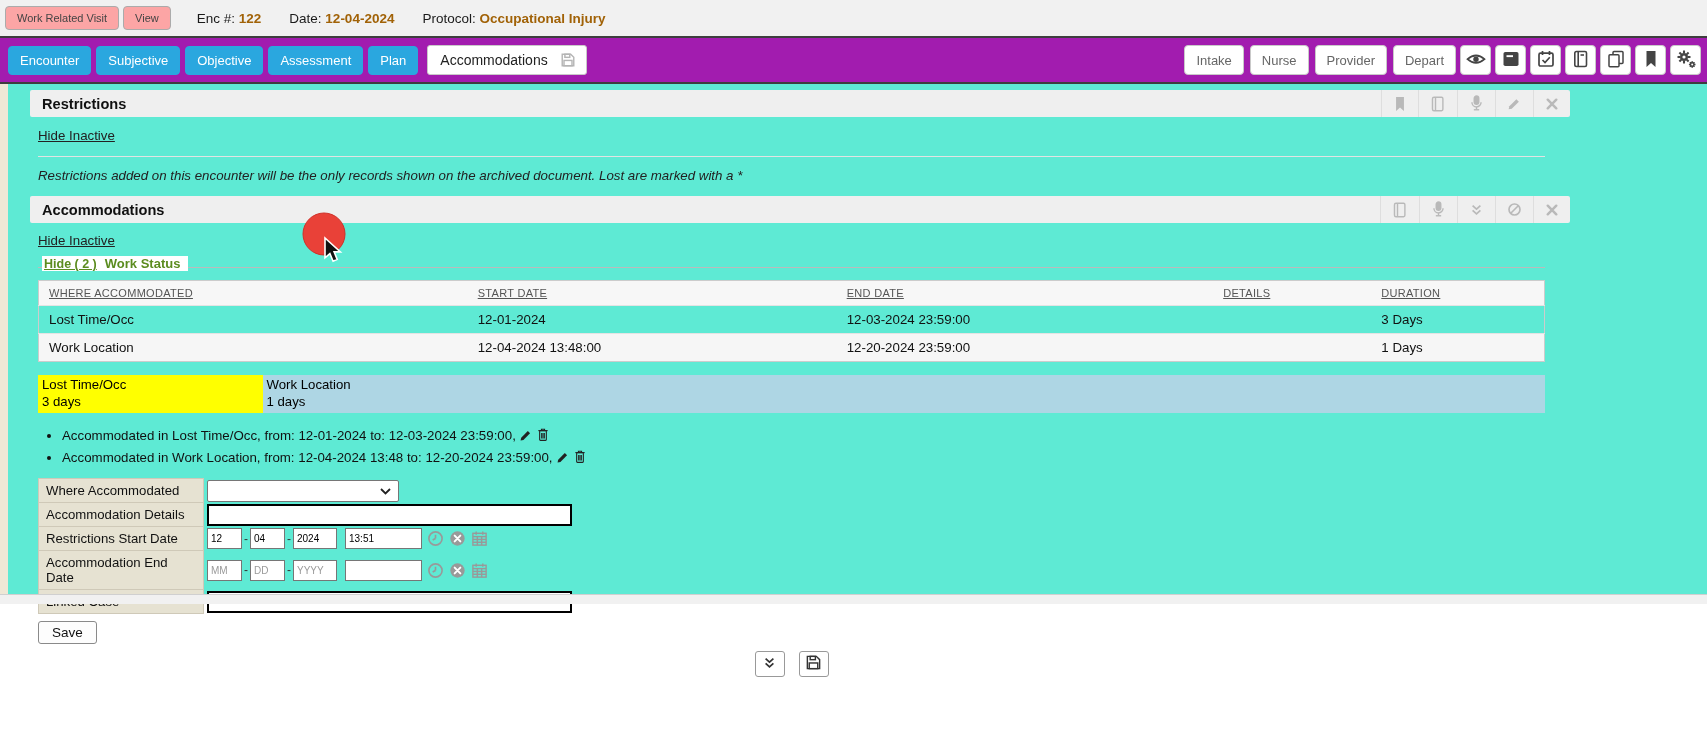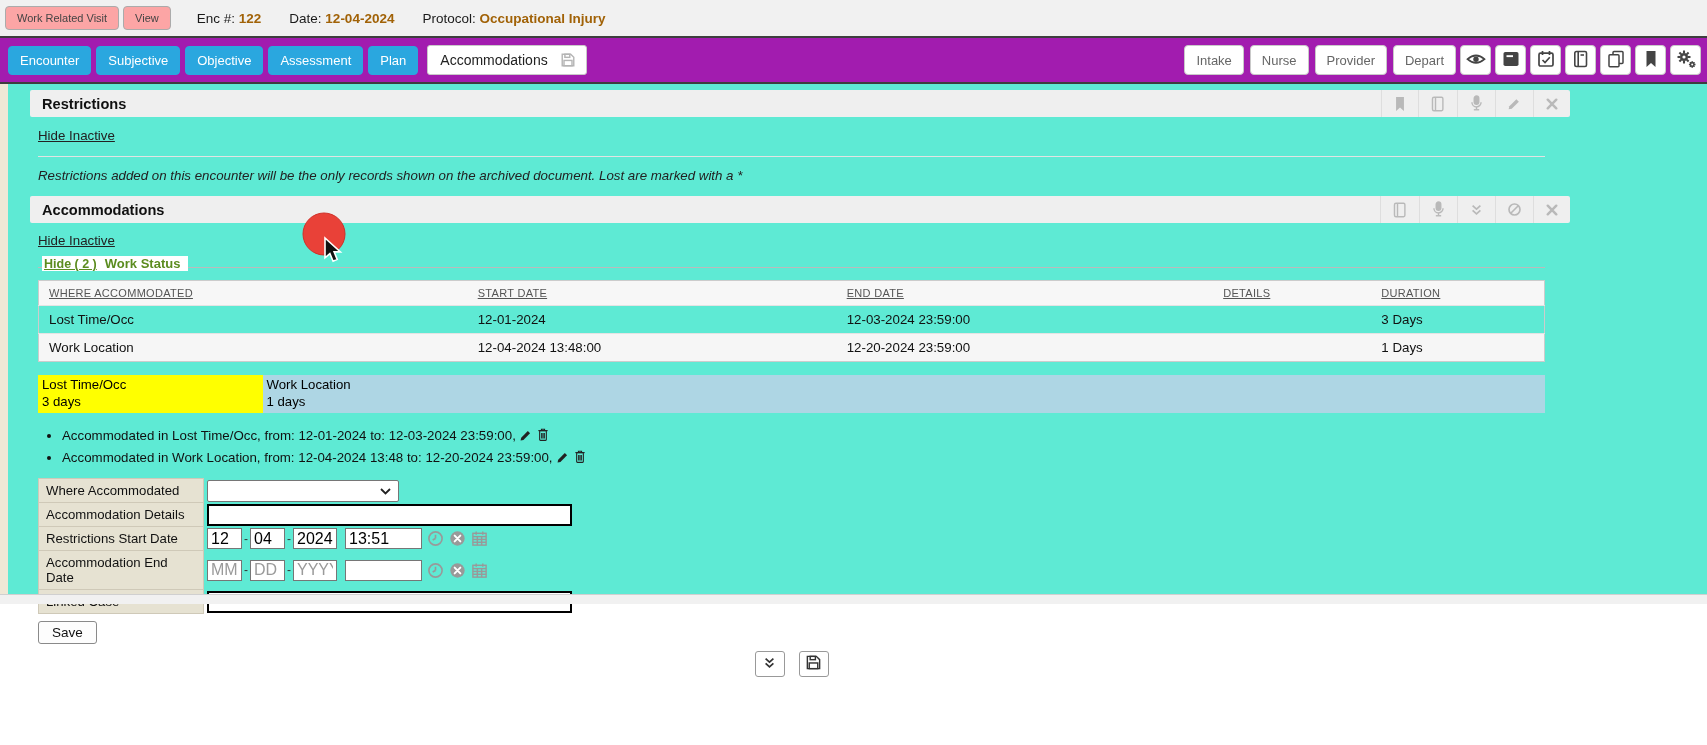--- a/index.html
+++ b/index.html
@@ -82,21 +82,21 @@
   .form { margin:11px 0 0 8px; }
   .frow { display:flex; align-items:stretch; margin-top:-1px; }
   .flabel { width:166px; background:#e6e2d2; border:1px solid #cfc9b8; font-size:13.2px;
     color:#111; padding:4px 7px; }
   .fctrl { display:flex; align-items:center; padding-left:3px; gap:3px; }
   .selbox { width:192px; height:22px; background:#fff; border:1px solid #767676; border-radius:2px;
     position:relative; }
   .selbox svg { position:absolute; right:7px; top:7px; }
   input { font-family:inherit; }
   .bi { width:365px; height:22px; border:2px solid #000; font-size:13px; padding:0 4px; }
-  .di { height:21px; border:1px solid #767676; font-size:16px; padding:0 3px; }
+  .di { height:21px; border:1px solid #767676; font-size:10px; padding:0 3px; }
   .di::placeholder { color:#9a9a9a; }
   .di.mm { width:35px; } .di.dd { width:35px; } .di.yy { width:44px; } .di.tm { width:77px; margin-left:5px; }
   .dash { font-size:12px; color:#333; margin:0 -1px; }
   .cic { display:flex; align-items:center; margin-left:2px; }
   .save-btn { margin:7px 0 0 8px; background:#fdfdfd; border:1px solid #8a8a8a; border-radius:3px;
     font-size:13.5px; color:#111; padding:3px 13px; font-family:inherit; }
 
   .bottom-btns { width:1507px; margin:7px 0 0 8px; display:flex; justify-content:center; gap:14px; }
   .bb { width:30px; height:26px; background:#fff; border:1px solid #999; border-radius:3px;
     display:flex; align-items:center; justify-content:center; }

